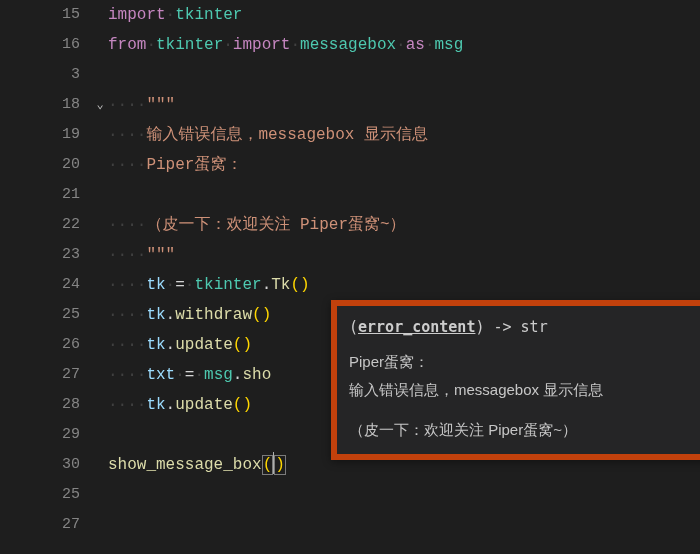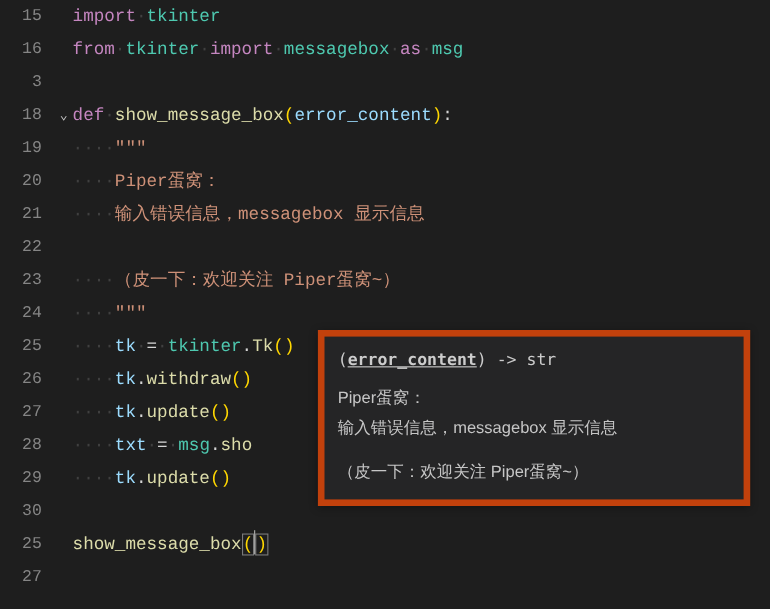--- a/index.html
+++ b/index.html
@@ -10,20 +10,21 @@
     color: #d4d4d4;
     width: 700px;
     height: 554px;
     overflow: hidden;
     position: relative;
   }
   .editor {
     display: flex;
     width: 100%;
     height: 100%;
+    padding-left: 42px;
   }
   .gutter {
     width: 50px;
     background: #1e1e1e;
     text-align: right;
     padding-right: 12px;
     color: #858585;
     user-select: none;
     line-height: 30px;
     font-size: 15px;
@@ -129,24 +130,23 @@
       <div class="fc"></div>
       <div class="fc"></div>
     <div class="fc"></div>
       <div class="fc"></div>
   </div>
 
   <div class="code">
     <div class="line"><span class="kw">import</span><span class="indent-dots">·</span><span class="mod">tkinter</span></div>
     <div class="line"><span class="kw">from</span><span class="indent-dots">·</span><span class="mod">tkinter</span><span class="indent-dots">·</span><span class="kw">import</span><span class="indent-dots">·</span><span class="mod">messagebox</span><span class="indent-dots">·</span><span class="kw">as</span><span class="indent-dots">·</span><span class="mod">msg</span></div>
     <div class="line"></div>
-    <div class="line"><span class="kw">def</span><span class="indent-dots">·</span><span class="fn">show_message_box</span><span class="brk-y">(</span><span class="parm">error_content</span><span class="brk-y">)</span><span class="pun">:</span></div>
     <div class="line"><span class="indent-dots">····</span><span class="str">"""</span></div>
+    <div class="line"><span class="indent-dots">····</span><span class="str">输入错误信息，messagebox 显示信息</span></div>
     <div class="line"><span class="indent-dots">····</span><span class="str">Piper蛋窝：</span></div>
-    <div class="line"><span class="indent-dots">····</span><span class="str">输入错误信息，messagebox 显示信息</span></div>
     <div class="line"></div>
     <div class="line"><span class="indent-dots">····</span><span class="str">（皮一下：欢迎关注 Piper蛋窝~）</span></div>
     <div class="line"><span class="indent-dots">····</span><span class="str">"""</span></div>
     <div class="line"><span class="indent-dots">····</span><span class="var">tk</span><span class="indent-dots">·</span><span class="op">=</span><span class="indent-dots">·</span><span class="mod">tkinter</span><span class="pun">.</span><span class="fn">Tk</span><span class="brk-y">(</span><span class="brk-y">)</span></div>
     <div class="line"><span class="indent-dots">····</span><span class="var">tk</span><span class="pun">.</span><span class="fn">withdraw</span><span class="brk-y">(</span><span class="brk-y">)</span></div>
     <div class="line"><span class="indent-dots">····</span><span class="var">tk</span><span class="pun">.</span><span class="fn">update</span><span class="brk-y">(</span><span class="brk-y">)</span></div>
     <div class="line"><span class="indent-dots">····</span><span class="var">txt</span><span class="indent-dots">·</span><span class="op">=</span><span class="indent-dots">·</span><span class="mod">msg</span><span class="pun">.</span><span class="fn">sho</span></div>
     <div class="line"><span class="indent-dots">····</span><span class="var">tk</span><span class="pun">.</span><span class="fn">update</span><span class="brk-y">(</span><span class="brk-y">)</span></div>
     <div class="line"></div>
     <div class="line"><span class="fn">show_message_box</span><span class="brk-y bracket-box">(</span><span class="caret"></span><span class="brk-y bracket-box">)</span></div>

